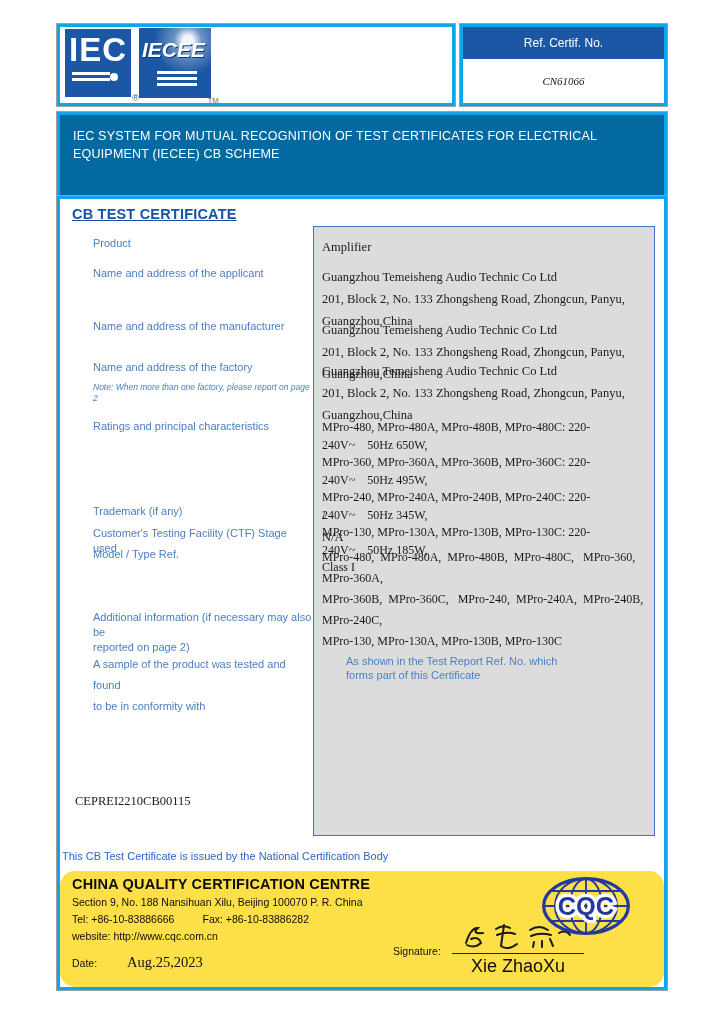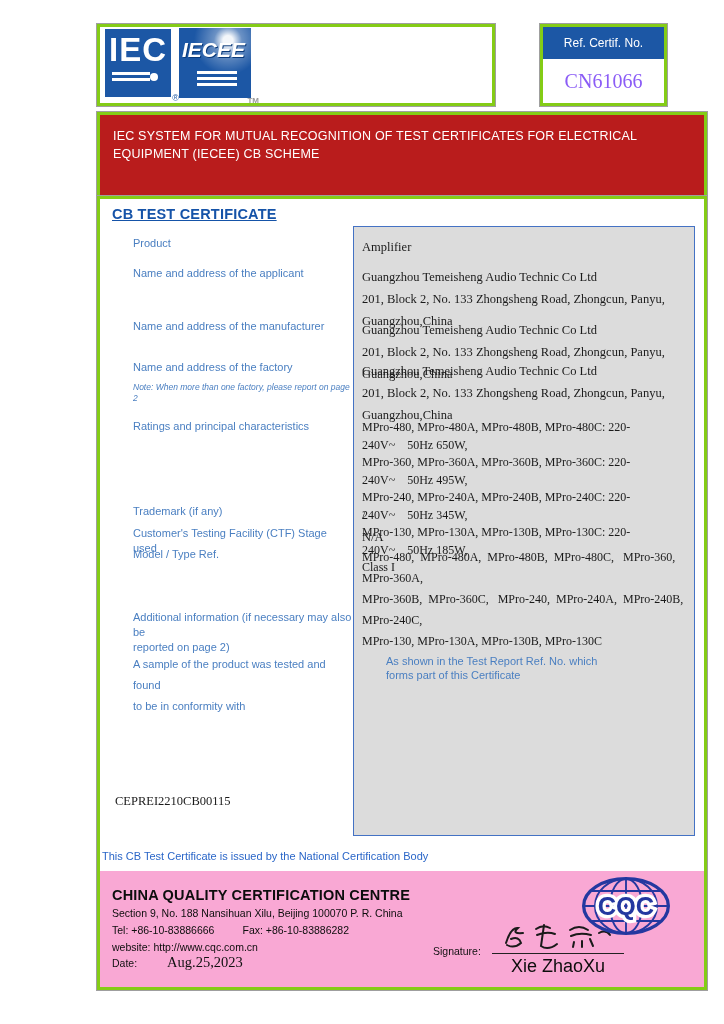--- a/index.html
+++ b/index.html
@@ -2,42 +2,42 @@
 <html><head>
 <meta charset="utf-8">
 <style>
   * { margin:0; padding:0; box-sizing:border-box; }
   html,body { width:724px; background:#ffffff; }
   body { font-family:"Liberation Sans", sans-serif; color:#111; }
   .page { position:relative; width:724px; height:1024px; background:#ffffff; overflow:hidden; }
 
   
   .header-row { position:absolute; left:57px; top:24px; width:610px; height:82px; display:flex; gap:5px; }
-  .frame { border:3px solid #84cc16; box-shadow:0 0 0 1px #9f9f9f; background:#fff;margin-left:40px; }
+  .frame { border:3px solid #0ea5e9; box-shadow:0 0 0 1px #9f9f9f; background:#fff; }
   .logos-box { width:398px; display:flex; align-items:center; padding:3px 5px; }
   .iec-wrap { position:relative; width:72px; height:72px; }
   .iec-sq { position:absolute; left:0; top:0; width:66px; height:68px; background:#1c57a5; }
   .iec-txt { position:absolute; left:4px; top:2px; color:#fff; font-weight:bold; font-size:33px; letter-spacing:1px; }
   .iec-lines { position:absolute; left:7px; bottom:13px; width:46px; }
   .iec-lines .bar { height:3px; background:#fff; margin-bottom:3px; width:38px; }
   .iec-lines .dot { position:absolute; right:0; top:1px; width:8px; height:8px; border-radius:50%; background:#fff; }
   .reg-mark { position:absolute; right:-2px; bottom:-2px; font-size:9px; color:#1c57a5; }
   .iecee-wrap { position:relative; width:78px; height:74px; margin-left:2px; }
   .iecee-sq { position:absolute; left:0; top:0; width:72px; height:70px;
     background: radial-gradient(circle at 68% 18%, rgba(255,255,255,0.95) 0 5px, rgba(255,255,255,0.35) 14px, rgba(255,255,255,0) 34px), #1c57a5; }
   .iecee-txt { position:absolute; left:3px; top:10px; color:#fff; font-weight:bold; font-style:italic; font-size:21px; letter-spacing:0px; text-shadow:1px 1px 0 #0a3a7a; }
   .iecee-lines { position:absolute; left:18px; bottom:9px; width:40px; }
   .iecee-lines .bar { height:3px; background:#fff; margin-bottom:3px; }
   .tm-mark { position:absolute; right:-2px; bottom:-3px; font-size:8px; color:#9a9a9a; font-weight:bold; }
   .ref-box { flex:1; display:flex; flex-direction:column; }
   .ref-bar { background:#1c57a5; color:#fff; text-align:center; font-size:12px; padding:9px 0 9px; }
-  .ref-val { flex:1; display:flex; align-items:center; justify-content:center; font-family:"Liberation Serif", serif; font-size:20px; color:#8b5cf6; }
-
-  
-  .banner { position:absolute; left:57px; top:112px; width:610px; height:100px; background:#b91c1c;
+  .ref-val { flex:1; display:flex; align-items:center; justify-content:center; font-family:"Liberation Serif", serif; font-size:11px; color:#0f172a;font-style:italic; }
+
+  
+  .banner { position:absolute; left:57px; top:112px; width:610px; height:100px; background:#0369a1;
     color:#fff; font-size:12.5px; line-height:18px; padding:12px 13px; letter-spacing:0.2px; }
 
   
   .main-box { position:absolute; left:57px; top:196px; width:610px; height:794px; background:#fff; }
   .cert-title { margin:7px 0 0 12px; color:#1553a8; font-weight:bold; font-size:14.5px; text-decoration:underline; letter-spacing:0.2px; }
 
   .form { position:relative; margin-top:4px; height:612px; }
   .values-bg { position:absolute; left:253px; top:0; width:342px; height:610px; background:#dcdcdc; border:1px solid #4472c4; }
   .rows { position:relative; display:grid; grid-template-columns:253px 342px; padding-top:10px; }
   .lbl { padding-left:33px; color:#4a7fc1; font-size:11px; line-height:15px; }
@@ -47,21 +47,21 @@
   .val.tight { line-height:17.5px; font-size:12px; }
   .val.mid { line-height:21px; font-size:12px; }
   .lbl .note { font-size:8.5px; font-style:italic; margin-top:7px; line-height:11px; }
   .lbl.spread div { line-height:21px; }
   .lbl.snug div { line-height:14px; }
   .val.pt6 { padding-top:6px; padding-left:15px; }
 
   .issued { position:absolute; left:2px; top:651px; color:#2a66c8; font-size:11px; }
 
   
-  .footer { position:absolute; left:0; bottom:0; width:100%; height:116px; background:#f9a8d4; padding:16px 12px; }
+  .footer { position:absolute; left:0; bottom:0; width:100%; height:116px; background:#fde047; padding:5px 12px;border-radius:15px; }
   .org-name { font-weight:bold; font-size:14.5px; color:#0d0d0d; letter-spacing:0.2px; }
   .addr-line { font-size:10.5px; line-height:14px; color:#0d0d0d; margin-top:3px; }
   .addr-line .gap { display:inline-block; width:28px; }
   .date-row { position:absolute; left:12px; bottom:16px; font-size:10.5px; }
   .date-val { font-family:"Liberation Serif", serif; font-size:14.5px; margin-left:30px; }
   .sig-label { position:absolute; left:333px; bottom:30px; font-size:10.5px; }
   .sig-col { position:absolute; left:392px; bottom:10px; width:132px; text-align:center; }
   .sig-hand { display:block; margin:0 auto -2px; }
   .sig-line { border-top:1.5px solid #222; margin-top:0; }
   .sig-name { font-size:18px; margin-top:2px; color:#0d0d0d; }

